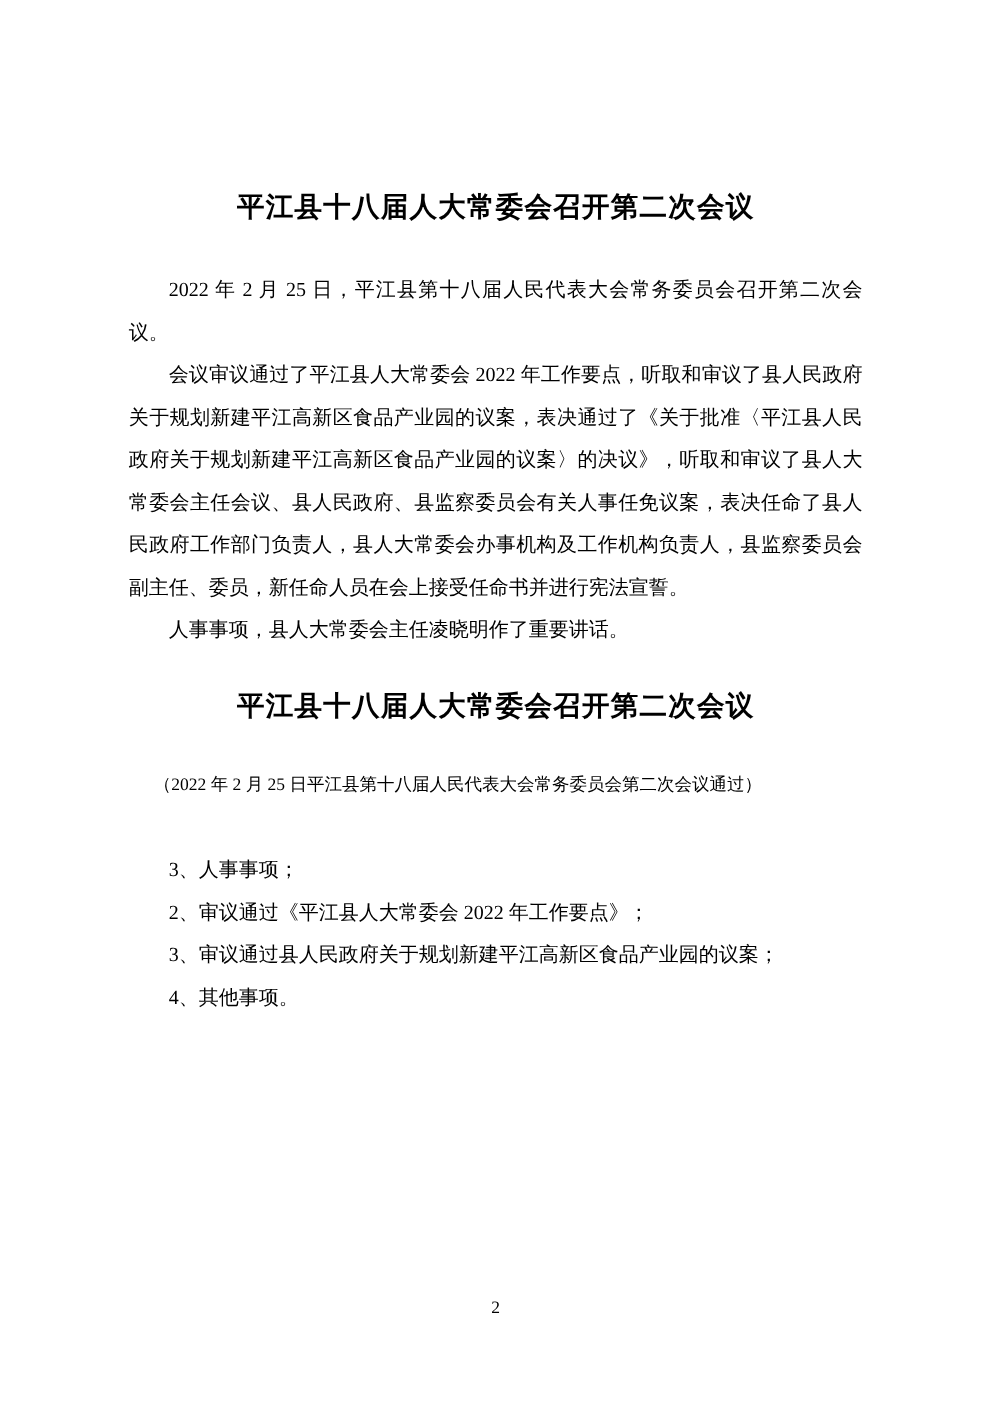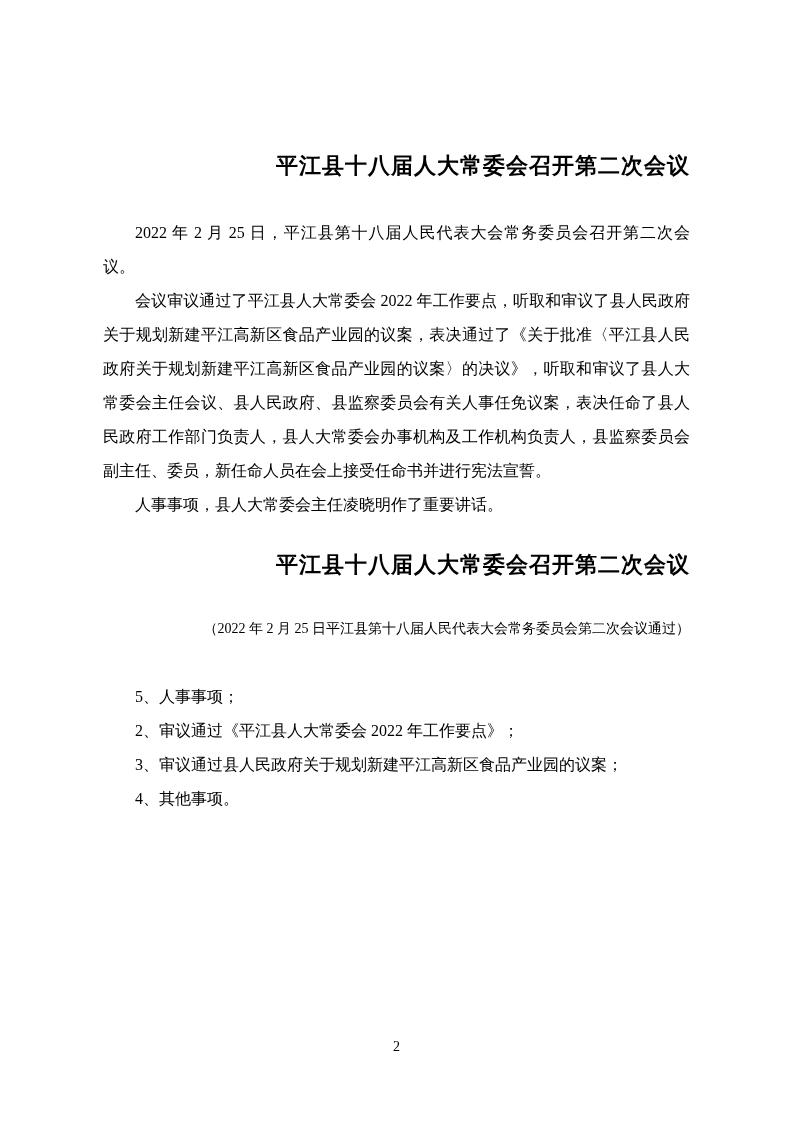--- a/index.html
+++ b/index.html
@@ -20,42 +20,42 @@
   }
   .content {
     padding: 151px 103px 0 103px;
   }
   .doc-title {
     margin: 0;
     font-family: "Liberation Sans", "DejaVu Sans", sans-serif;
     font-weight: 700;
     font-size: 22px;
     line-height: 30px;
-    text-align: right;
+    text-align: center;
     letter-spacing: 1px;
   }
   .doc-title.second {
     margin-top: 28px;
   }
   .body-para {
     margin: 0;
     font-size: 16px;
     line-height: 34px;
     text-align: justify;
     text-indent: 2em;
     word-break: break-all;
   }
   .body-para.first {
     margin-top: 35px;
   }
   .agenda-subtitle {
     margin: 39px 0 0 20px;
     font-size: 14px;
     line-height: 20px;
-    text-align: right;
+    text-align: left;
   }
   .agenda {
     margin-top: 41px;
   }
   .agenda-item {
     margin: 0;
     padding-left: 32px;
     font-size: 16px;
     line-height: 34px;
   }
@@ -82,21 +82,21 @@
     <p class="body-para">会议审议通过了平江县人大常委会 2022 年工作要点，听取和审议了县人民政府关于规划新建平江高新区食品产业园的议案，表决通过了《关于批准〈平江县人民政府关于规划新建平江高新区食品产业园的议案〉的决议》，听取和审议了县人大常委会主任会议、县人民政府、县监察委员会有关人事任免议案，表决任命了县人民政府工作部门负责人，县人大常委会办事机构及工作机构负责人，县监察委员会副主任、委员，新任命人员在会上接受任命书并进行宪法宣誓。</p>
 
     <p class="body-para">人事事项，县人大常委会主任凌晓明作了重要讲话。</p>
 
 
     <h2 class="doc-title second">平江县十八届人大常委会召开第二次会议</h2>
 
     <p class="agenda-subtitle">（2022 年 2 月 25 日平江县第十八届人民代表大会常务委员会第二次会议通过）</p>
 
     <div class="agenda">
-      <p class="agenda-item">5、人事事项；</p>
+      <p class="agenda-item">3、人事事项；</p>
       <p class="agenda-item">2、审议通过《平江县人大常委会 2022 年工作要点》；</p>
       <p class="agenda-item">3、审议通过县人民政府关于规划新建平江高新区食品产业园的议案；</p>
       <p class="agenda-item">4、其他事项。</p>
     </div>
 
   </div>
 
   <div class="page-number">2</div>
 </div>
 

